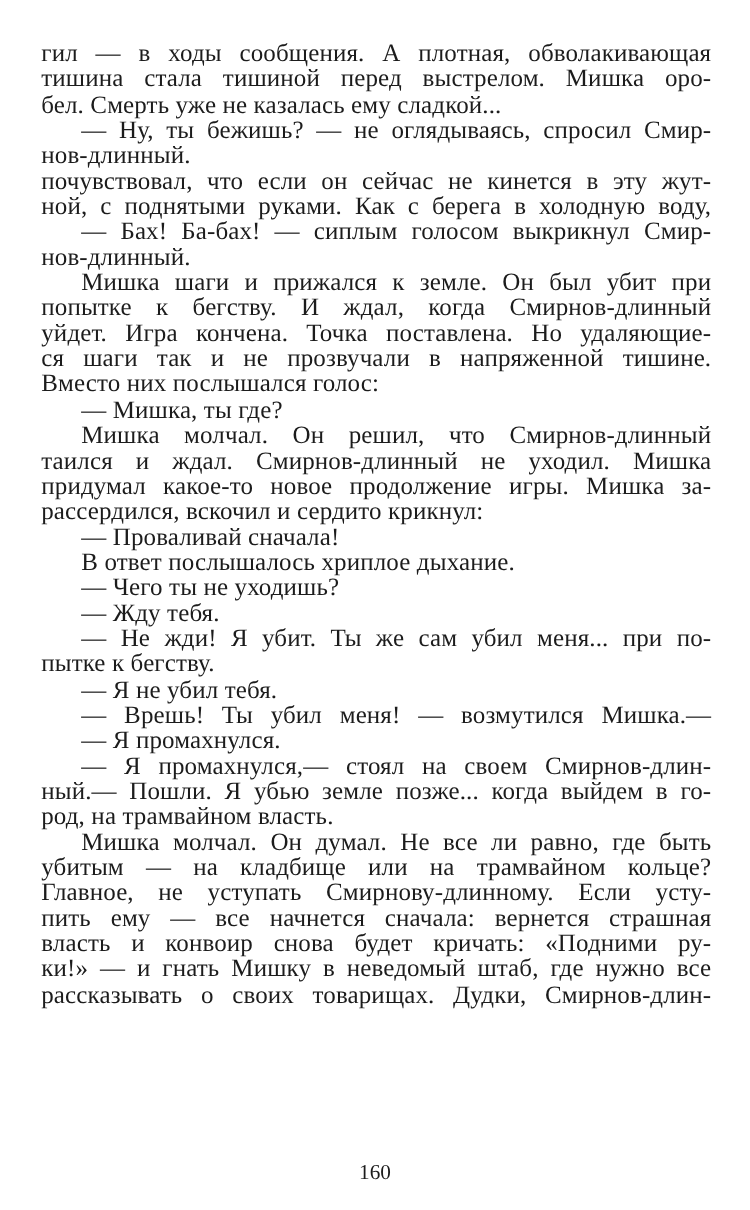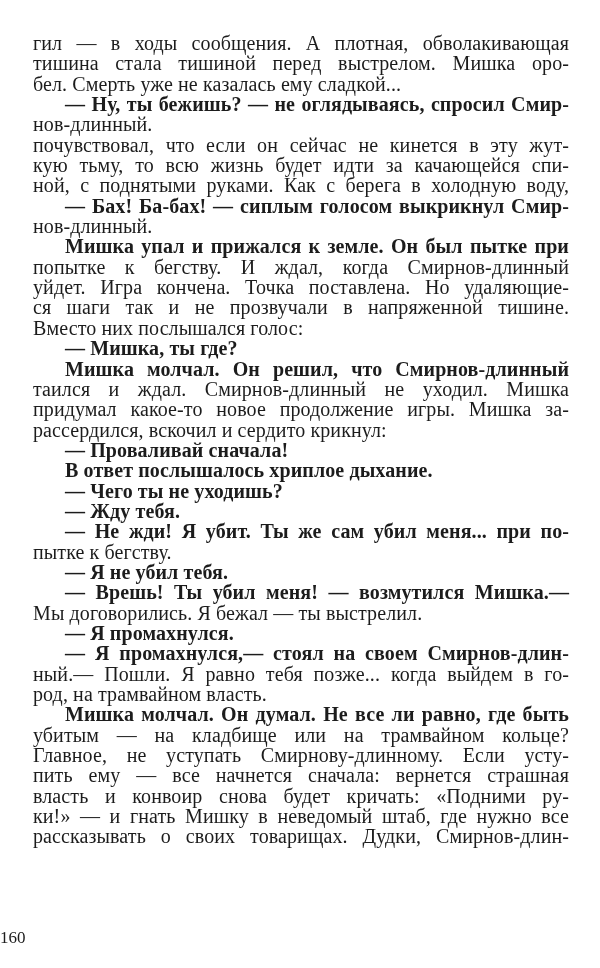--- a/index.html
+++ b/index.html
@@ -5,62 +5,60 @@
   html, body { margin: 0; padding: 0; background: #ffffff; }
   body { width: 600px; height: 968px; position: relative; overflow: hidden; }
   .page {
     position: absolute; left: 33px; top: 33px; width: 536px;
     font-family: "Liberation Serif", "DejaVu Serif", serif;
     font-size: 20px; line-height: 20.35px; color: #1c1c1c;
     letter-spacing: 0.1px;
   }
   .line { display: block; white-space: nowrap; height: 20.35px; text-align: justify; text-align-last: justify; }
   .line.last { text-align-last: left; }
-  .line.indent { padding-left: 32px; font-weight: bold; }
+  .line.indent { padding-left: 32px; }
   .page-number {
-    position: absolute; left: 0; width: 600px; top: 928px; text-align: left;
+    position: absolute; left: 0; width: 600px; top: 928px; text-align: center;
     font-family: "Liberation Serif", "DejaVu Serif", serif; font-size: 17px; color: #1c1c1c;
   }
 </style>
 </head>
 <body>
 
 <div class="page" id="page-body">
     <span class="line">гил — в ходы сообщения. А плотная, обволакивающая</span>
     <span class="line">тишина стала тишиной перед выстрелом. Мишка оро-</span>
     <span class="line last">бел. Смерть уже не казалась ему сладкой...</span>
     <span class="line indent">— Ну, ты бежишь? — не оглядываясь, спросил Смир-</span>
     <span class="line last">нов-длинный.</span>
     <span class="line">почувствовал, что если он сейчас не кинется в эту жут-</span>
-    <span class="line">кую тьму, то всю жизнь будет идти за качающейся спи-</span>
     <span class="line">ной, с поднятыми руками. Как с берега в холодную воду,</span>
     <span class="line indent">— Бах! Ба-бах! — сиплым голосом выкрикнул Смир-</span>
     <span class="line last">нов-длинный.</span>
-    <span class="line indent">Мишка упал и прижался к земле. Он был пытке при</span>
+    <span class="line indent">Мишка шаги и прижался к земле. Он был убит при</span>
     <span class="line">попытке к бегству. И ждал, когда Смирнов-длинный</span>
     <span class="line">уйдет. Игра кончена. Точка поставлена. Но удаляющие-</span>
     <span class="line">ся шаги так и не прозвучали в напряженной тишине.</span>
     <span class="line last">Вместо них послышался голос:</span>
     <span class="line indent last">— Мишка, ты где?</span>
     <span class="line indent">Мишка молчал. Он решил, что Смирнов-длинный</span>
     <span class="line">таился и ждал. Смирнов-длинный не уходил. Мишка</span>
     <span class="line">придумал какое-то новое продолжение игры. Мишка за-</span>
     <span class="line last">рассердился, вскочил и сердито крикнул:</span>
     <span class="line indent last">— Проваливай сначала!</span>
     <span class="line indent last">В ответ послышалось хриплое дыхание.</span>
     <span class="line indent last">— Чего ты не уходишь?</span>
     <span class="line indent last">— Жду тебя.</span>
     <span class="line indent">— Не жди! Я убит. Ты же сам убил меня... при по-</span>
     <span class="line last">пытке к бегству.</span>
     <span class="line indent last">— Я не убил тебя.</span>
     <span class="line indent">— Врешь! Ты убил меня! — возмутился Мишка.—</span>
-    <span class="line last">Мы договорились. Я бежал — ты выстрелил.</span>
     <span class="line indent last">— Я промахнулся.</span>
     <span class="line indent">— Я промахнулся,— стоял на своем Смирнов-длин-</span>
-    <span class="line">ный.— Пошли. Я равно тебя позже... когда выйдем в го-</span>
+    <span class="line">ный.— Пошли. Я убью земле позже... когда выйдем в го-</span>
     <span class="line last">род, на трамвайном власть.</span>
     <span class="line indent">Мишка молчал. Он думал. Не все ли равно, где быть</span>
     <span class="line">убитым — на кладбище или на трамвайном кольце?</span>
     <span class="line">Главное, не уступать Смирнову-длинному. Если усту-</span>
     <span class="line">пить ему — все начнется сначала: вернется страшная</span>
     <span class="line">власть и конвоир снова будет кричать: «Подними ру-</span>
     <span class="line">ки!» — и гнать Мишку в неведомый штаб, где нужно все</span>
     <span class="line">рассказывать о своих товарищах. Дудки, Смирнов-длин-</span>
   </div>
 <div class="page-number">160</div>

